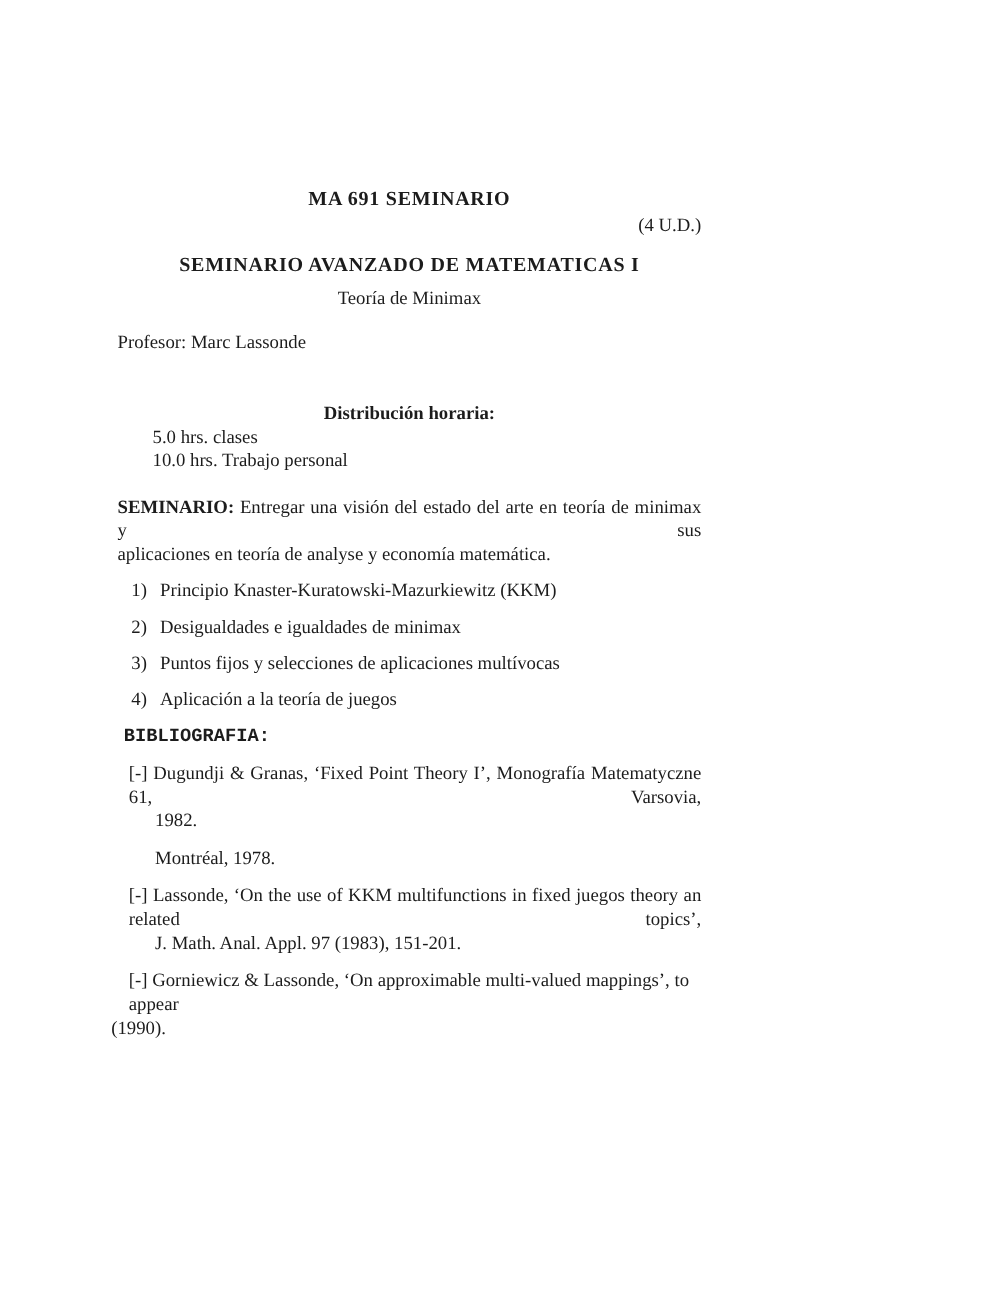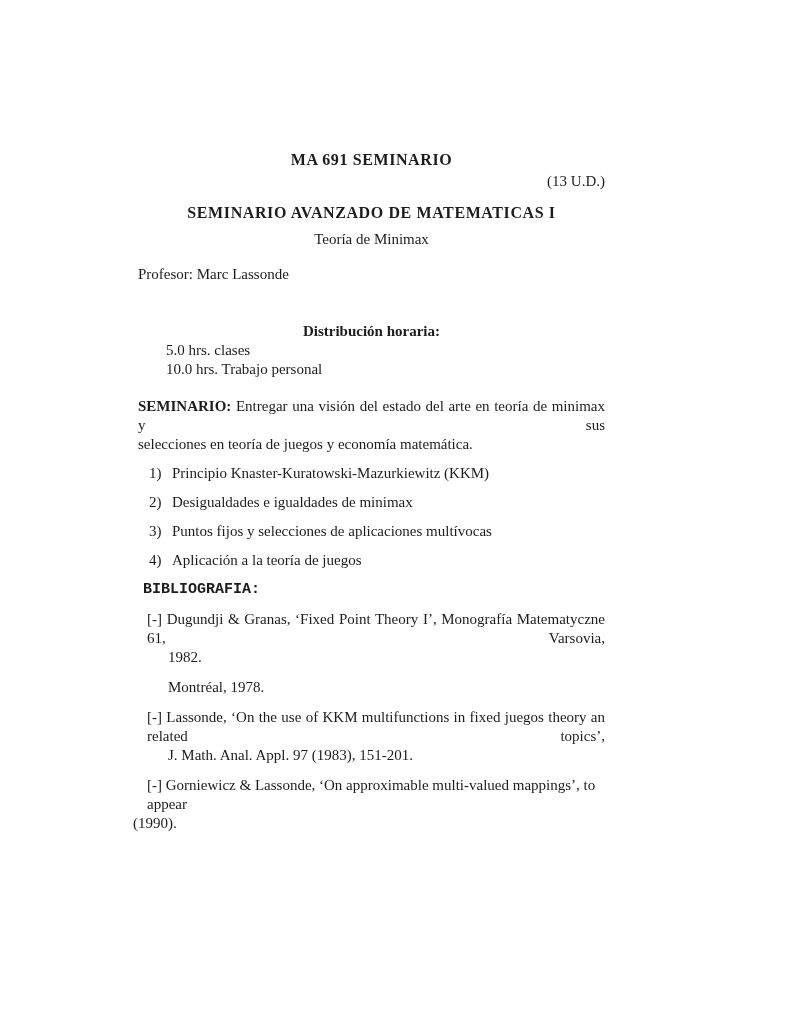--- a/index.html
+++ b/index.html
@@ -8,21 +8,20 @@
     position: relative;
     width: 655px;
     height: 1035px;
     background: #ffffff;
     color: #1c1c1c;
     font-family: "Liberation Serif", "DejaVu Serif", serif;
     font-size: 15px;
     line-height: 19px;
     overflow: hidden;
     box-sizing: border-box;
-    margin-left: 44px;
   }
 
   .content { padding: 0 94px; }
 
   .t-center { text-align: center; }
   .t-right  { text-align: right; }
   .bold     { font-weight: bold; }
 
   
   .stretch { text-align: justify; text-align-last: justify; }
@@ -68,37 +67,37 @@
   .bib-entry.last .bib-l2 { padding-left: 0; margin-left: -5px; }
 </style>
 </head>
 <body>
 
 <div class="page">
   <div class="content">
 
     <div class="title-main t-center">MA 691 SEMINARIO</div>
 
-    <div class="credits t-right">(13 U.D.)</div>
+    <div class="credits t-right">(4 U.D.)</div>
 
     <div class="title-sub t-center">SEMINARIO AVANZADO DE MATEMATICAS I</div>
 
     <div class="subtitle t-center">Teoría de Minimax</div>
 
     <div class="professor">Profesor: Marc Lassonde</div>
 
     <div>
       <div class="dist-heading">Distribución horaria:</div>
       <div class="dist-line">5.0 hrs. clases</div>
       <div class="dist-line">10.0 hrs. Trabajo personal</div>
     </div>
 
     <div class="objectives">
       <div class="stretch"><span class="bold">SEMINARIO:</span><span> Entregar una visión del estado del arte en teoría de minimax y sus</span></div>
-      <div>selecciones en teoría de juegos y economía matemática.</div>
+      <div>aplicaciones en teoría de analyse y economía matemática.</div>
     </div>
 
 
     <div>
       <div class="topic">
         <span class="topic-num">1)</span>
         <span>Principio Knaster-Kuratowski-Mazurkiewitz (KKM)</span>
       </div>
       <div class="topic">
         <span class="topic-num">2)</span>

